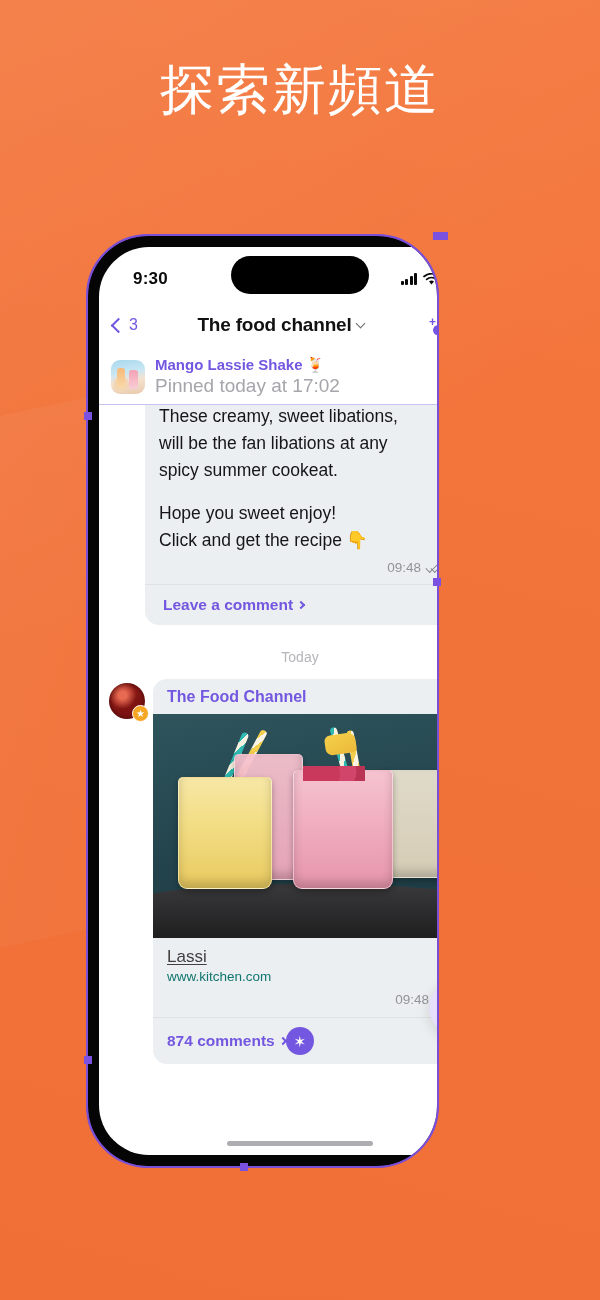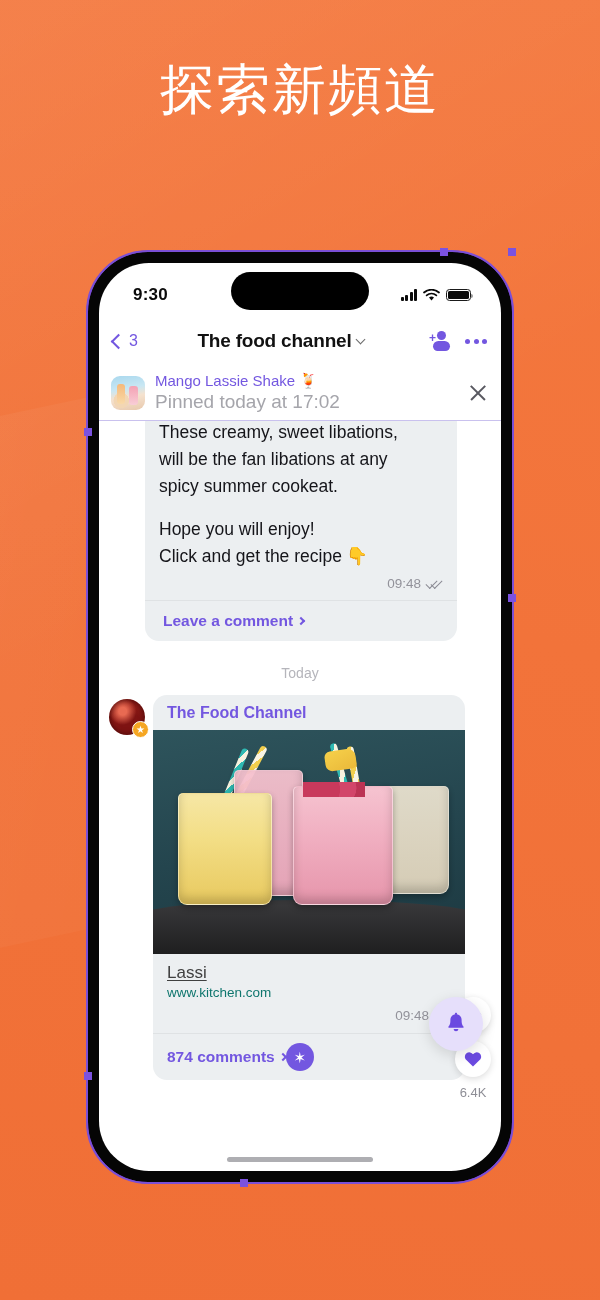--- a/index.html
+++ b/index.html
@@ -45,24 +45,23 @@
     letter-spacing: 2px;
     font-weight: 400;
     z-index: 5;
   }
 
   
   #phone-wrap {
     position: absolute;
     left: 88px;
     top: 236px;
-    width: 424px;
+    width: 349px;
     height: 930px;
     z-index: 4;
-    margin-top: 16px;
   }
 
   
   #selection-outline {
     position: absolute;
     inset: -2px;
     border: 2px solid #7b4fd6;
     border-radius: 62px;
     pointer-events: none;
     z-index: 20;
@@ -235,21 +234,21 @@
     width:8px; height:20px; border-radius:3px;
     background: linear-gradient(180deg,#f6b97a,#f8d9a8);
   }
   #pinned-thumb::after {
     content:""; position:absolute; left:18px; top:10px;
     width:9px; height:19px; border-radius:3px;
     background: linear-gradient(180deg,#f4a2b4,#f8cdd6);
   }
   #pinned-text { flex: 1; min-width: 0; }
   #pinned-title {
-    font-size: 15px; font-weight: 400; color: #7357e0;
+    font-size: 15px; font-weight: 700; color: #7357e0;
     white-space: nowrap; overflow: hidden; text-overflow: ellipsis;
   }
   #pinned-sub { font-size: 19px; color: #a5a5ab; margin-top: 1px; }
   #pinned-close {
     width: 22px; height: 22px; position: relative; flex: 0 0 auto;
   }
   #pinned-close::before, #pinned-close::after {
     content:""; position:absolute; left:1px; top:10px;
     width:20px; height:1.6px; background:#585860;
   }
@@ -558,21 +557,21 @@
       </div>
 
       <div id="chat-body">
 
         <div id="msg-top" class="msg-bubble">
 
           <div class="text">
             <div>These creamy, sweet libations,</div>
             <div>will be the fan libations at any</div>
             <div>spicy summer cookeat.</div>
-            <div class="para2">Hope you will enjoy!</div>
+            <div class="para2">Hope you sweet enjoy!</div>
             <div>Click and get the recipe 👇</div>
           </div>
           <div class="meta">
             <span>09:48</span>
             <span class="ticks"></span>
           </div>
           <div class="comment-row">
             <span>Leave a comment</span>
             <span class="chev-right-sm"></span>
           </div>

